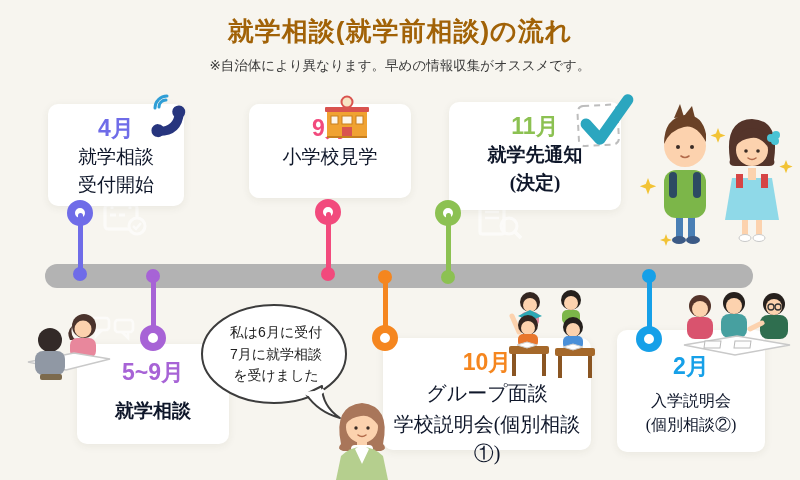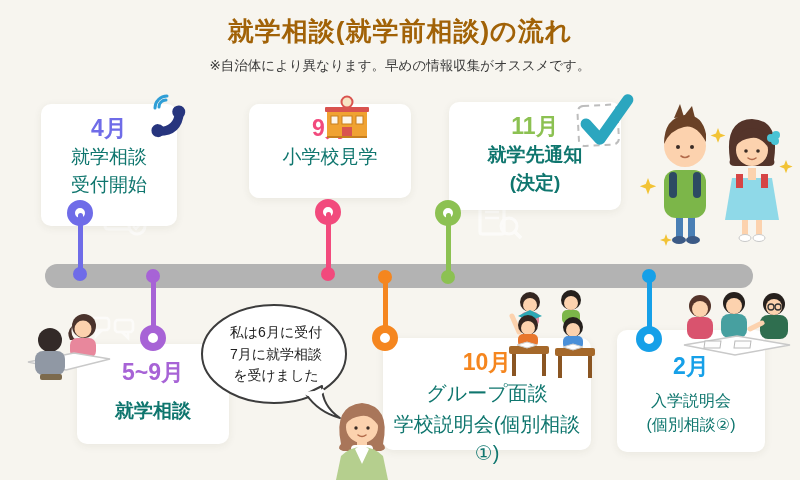--- a/index.html
+++ b/index.html
@@ -31,24 +31,24 @@
   .c-sep{left:315px;top:199px;height:82px;}
   .c-nov{left:435px;top:200px;height:84px;}
   .c-may{left:140px;top:269px;height:82px;}
   .c-oct{left:372px;top:270px;height:81px;}
   .c-feb{left:636px;top:269px;height:83px;}
 
   
   .card{position:absolute;background:#fff;border-radius:10px;box-shadow:0 2px 8px rgba(60,50,30,.07);
         text-align:center;z-index:3;box-sizing:border-box;padding-top:10px;}
   .card .month{font-size:23px;font-weight:700;color:var(--accent);line-height:1.25;}
-  .card .ln{font-size:19px;color:#0f766e;line-height:1.5;}
+  .card .ln{font-size:19px;color:#0f172a;line-height:1.5;font-family:Liberation Serif, serif;}
   .card .ln.bold{font-weight:700;}
   .card .ln.small{font-size:20px;line-height:1.45;}
-  .card-apr{left:41px;top:104px;width:136px;height:122px;}
+  .card-apr{left:48px;top:104px;width:136px;height:102px;}
   .card-sep{left:249px;top:104px;width:162px;height:94px;}
   .card-sep .ln{}
   .card-nov{left:449px;top:102px;width:172px;height:108px;}
   .card-may{left:77px;top:344px;width:152px;height:100px;padding-top:14px;}
   .card-may .ln{margin-top:10px;}
   .card-oct{left:383px;top:338px;width:208px;height:112px;}
   .card-oct .ln{margin-top:2px;}
   .card-feb{left:617px;top:330px;width:148px;height:122px;padding-top:22px;}
   .card-feb .ln{font-size:16px;}
   .card-feb .month{margin-bottom:8px;}

